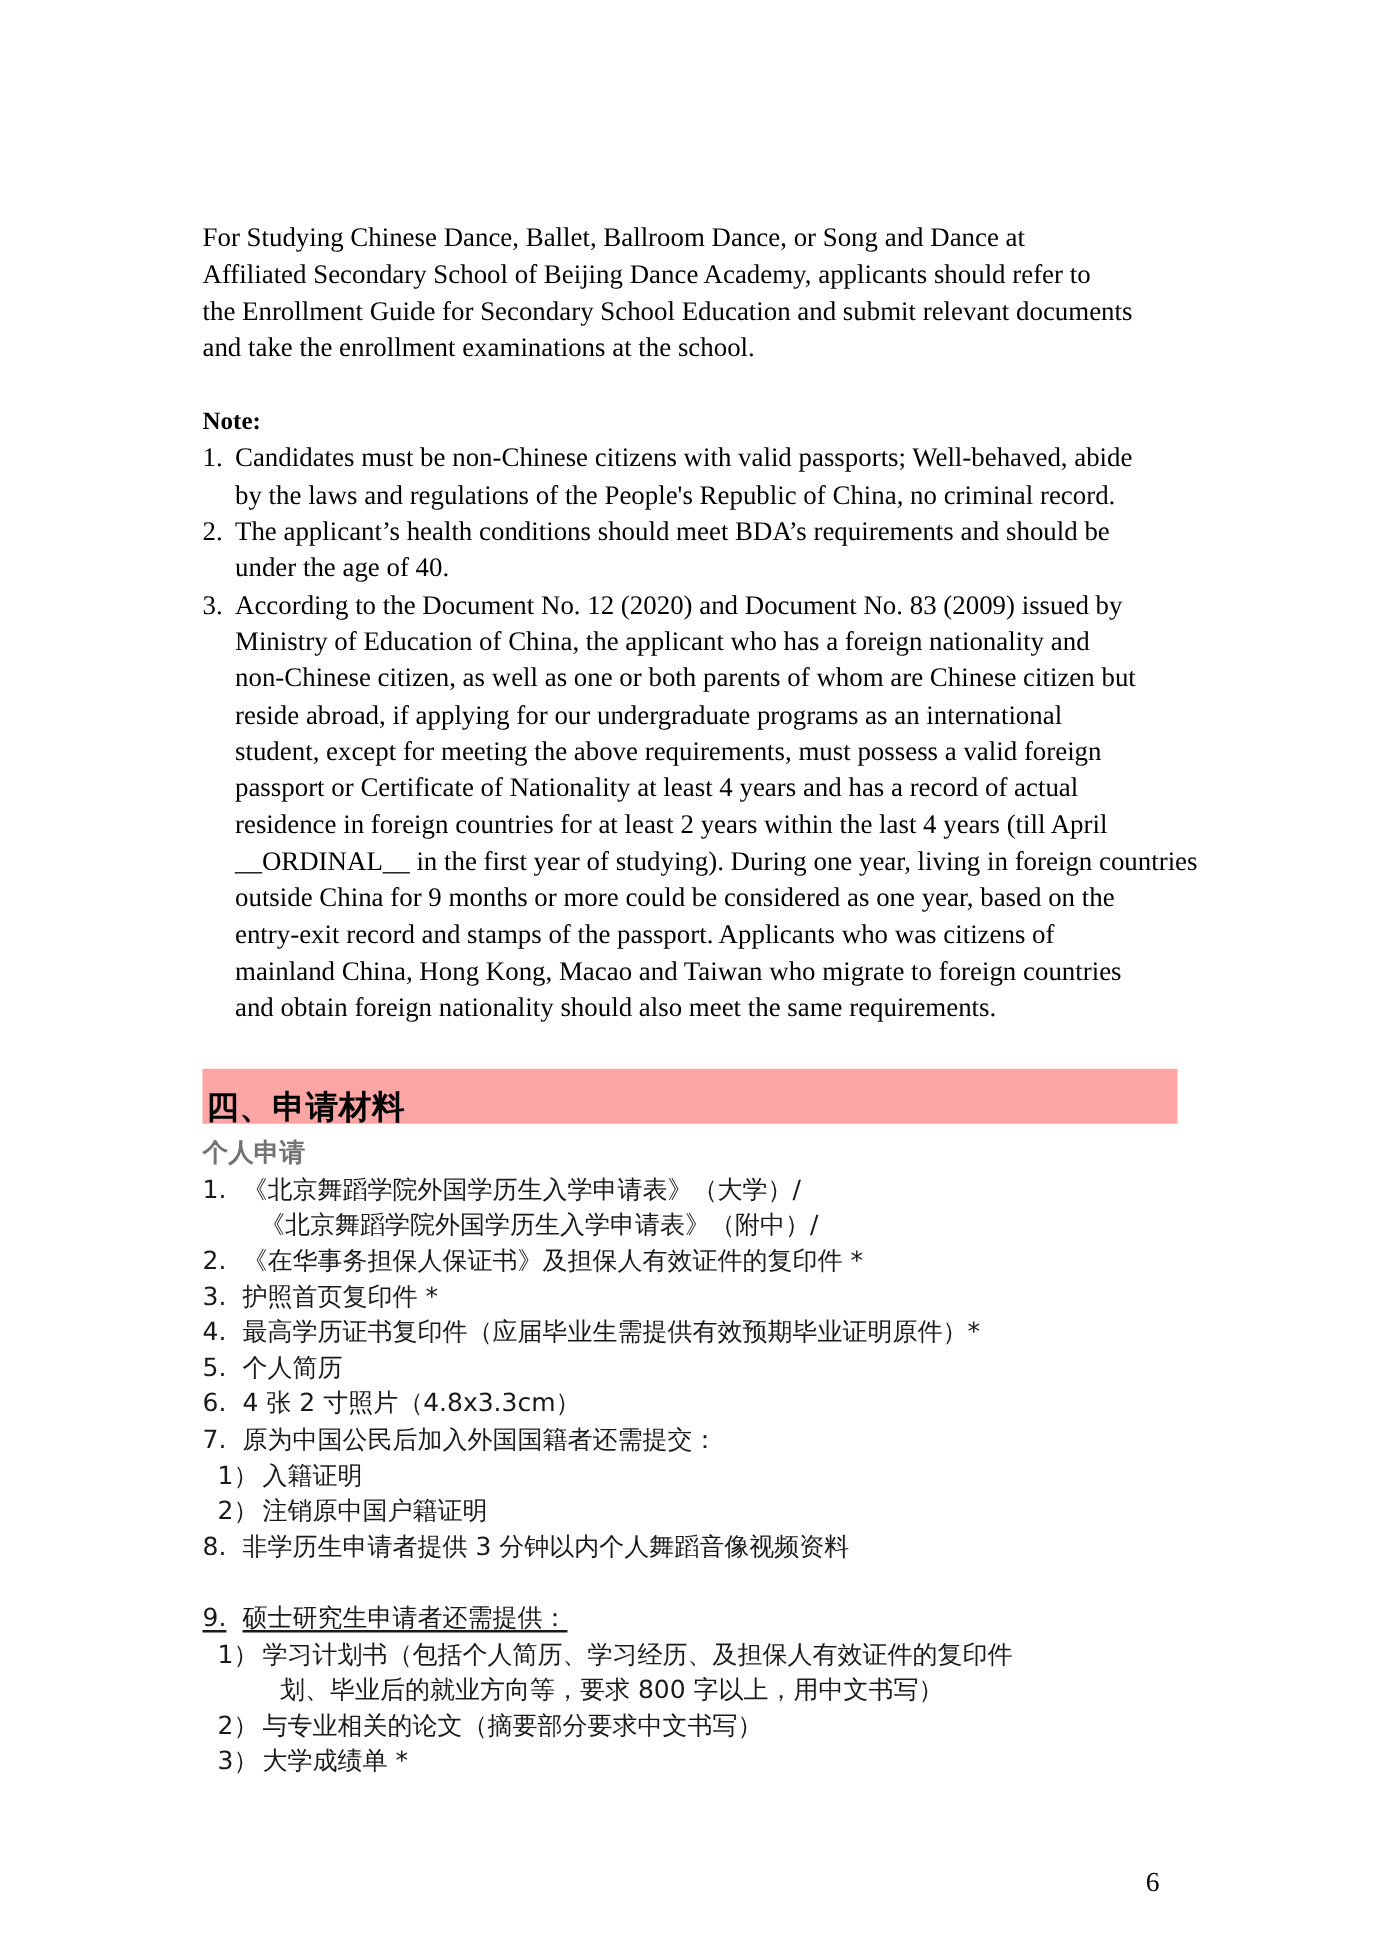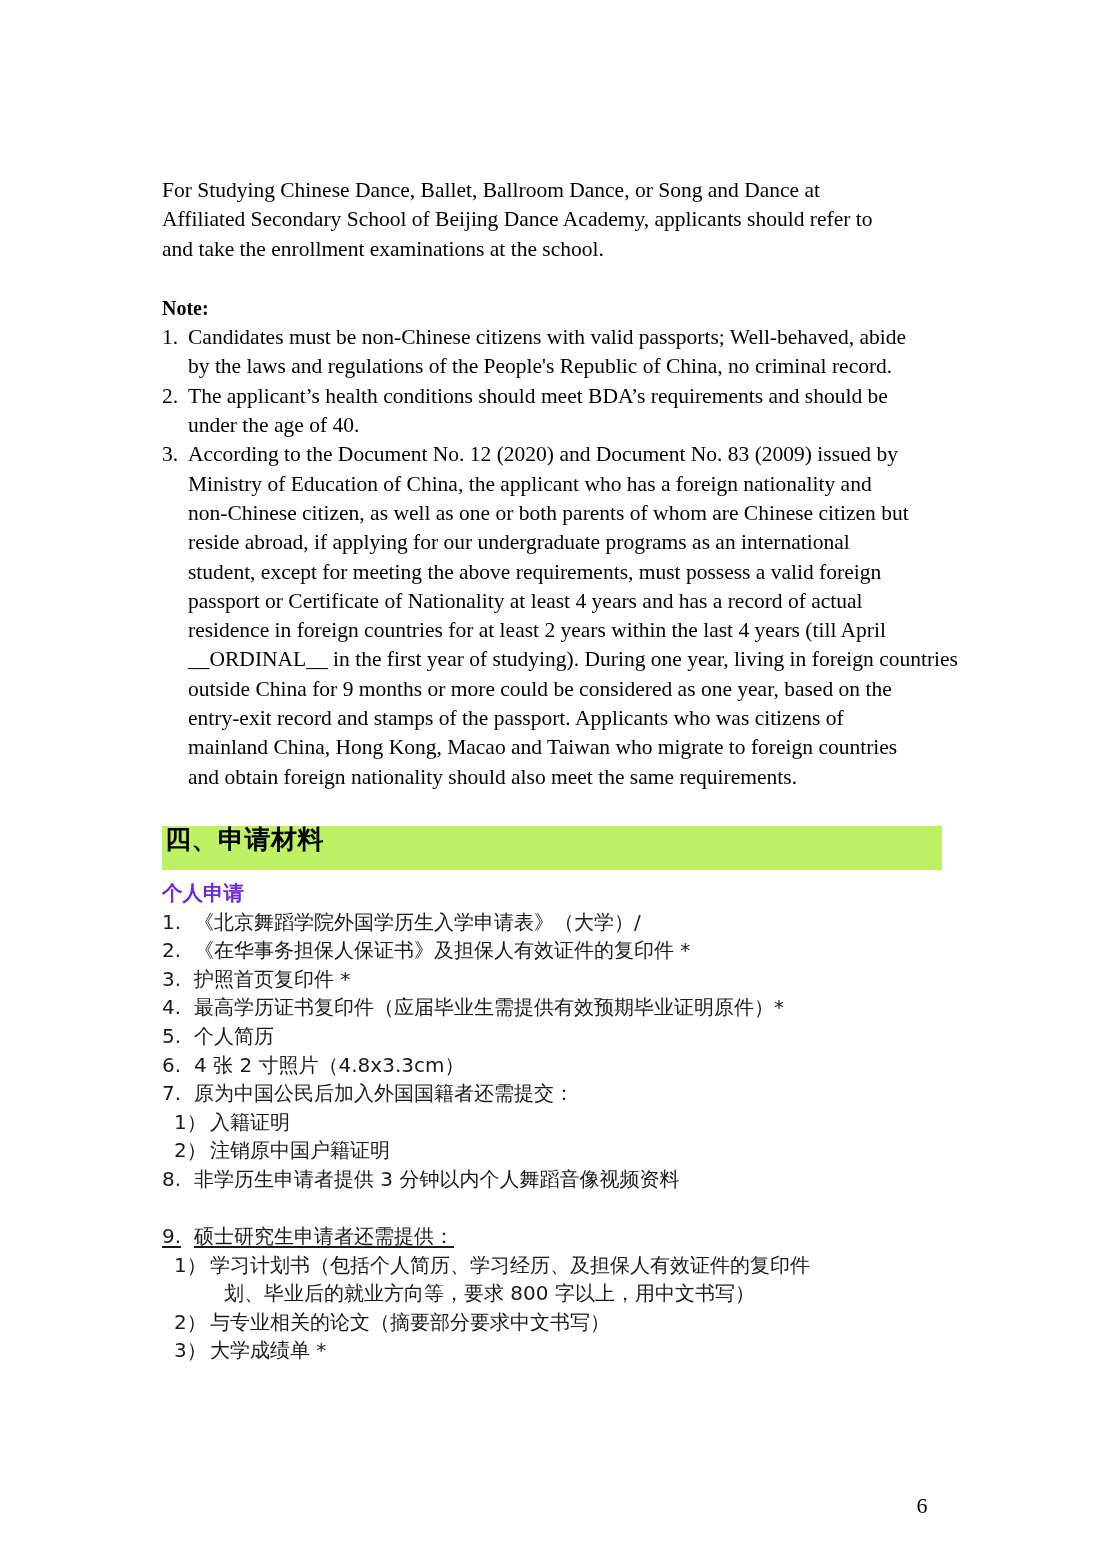--- a/index.html
+++ b/index.html
@@ -67,38 +67,38 @@
     width: 26px;
     text-align: left;
   }
   ol.note-list > li .ln { display: block; white-space: nowrap; }
 
   
   .section-band {
     margin-top: 34px;
     width: 780px;
     height: 44px;
-    background: #bef264;
+    background: #fca5a5;
     display: flex;
-    align-items: flex-start;
+    align-items: flex-end;
   }
   .section-band .title {
     font-family: "DejaVu Sans", "Liberation Sans", sans-serif;
     font-size: 26px;
     font-weight: bold;
     color: #000000;
     letter-spacing: 0.5px;
     padding-left: 3px;
     line-height: 1;
   }
   .cn-subhead {
     font-family: "DejaVu Sans", "Liberation Sans", sans-serif;
     font-size: 20.5px;
     font-weight: bold;
-    color: #6d28d9;
+    color: #737373;
     line-height: 28.6px;
     margin-top: 9px;
   }
   ol.cn-list {
     list-style: none;
     margin: 0;
     padding: 0;
   }
   ol.cn-list > li {
     position: relative;
@@ -157,39 +157,40 @@
 </style>
 </head>
 <body>
 
 <div class="page">
   <div class="content">
 
     <p class="en-para" id="intro-paragraph">
         <span class="ln">For Studying Chinese Dance, Ballet, Ballroom Dance, or Song and Dance at</span>
         <span class="ln">Affiliated Secondary School of Beijing Dance Academy, applicants should refer to</span>
+        <span class="ln">the Enrollment Guide for Secondary School Education and submit relevant documents</span>
         <span class="ln">and take the enrollment examinations at the school.</span>
       </p>
 
     <p class="note-head">Note:</p>
 
     <ol class="note-list" id="note-list">
         <li><span class="marker">1.</span><span class="body"><span class="ln">Candidates must be non-Chinese citizens with valid passports; Well-behaved, abide</span><span class="ln">by the laws and regulations of the People's Republic of China, no criminal record.</span></span></li>
         <li><span class="marker">2.</span><span class="body"><span class="ln">The applicant’s health conditions should meet BDA’s requirements and should be</span><span class="ln">under the age of 40.</span></span></li>
         <li><span class="marker">3.</span><span class="body"><span class="ln">According to the Document No. 12 (2020) and Document No. 83 (2009) issued by</span><span class="ln">Ministry of Education of China, the applicant who has a foreign nationality and</span><span class="ln">non-Chinese citizen, as well as one or both parents of whom are Chinese citizen but</span><span class="ln">reside abroad, if applying for our undergraduate programs as an international</span><span class="ln">student, except for meeting the above requirements, must possess a valid foreign</span><span class="ln">passport or Certificate of Nationality at least 4 years and has a record of actual</span><span class="ln">residence in foreign countries for at least 2 years within the last 4 years (till April</span><span class="ln">__ORDINAL__ in the first year of studying). During one year, living in foreign countries</span><span class="ln">outside China for 9 months or more could be considered as one year, based on the</span><span class="ln">entry-exit record and stamps of the passport. Applicants who was citizens of</span><span class="ln">mainland China, Hong Kong, Macao and Taiwan who migrate to foreign countries</span><span class="ln">and obtain foreign nationality should also meet the same requirements.</span></span></li>
       </ol>
 
     <div class="section-band">
       <span class="title">四、申请材料</span>
     </div>
 
     <div class="cn-subhead">个人申请</div>
 
     <ol class="cn-list" id="cn-list">
-        <li><span class="marker">1.</span><span class="body"><span class="ln">《北京舞蹈学院外国学历生入学申请表》（大学）/</span></span></li>
+        <li><span class="marker">1.</span><span class="body"><span class="ln">《北京舞蹈学院外国学历生入学申请表》（大学）/</span><span class="ln cont" style="padding-left: 14px;">《北京舞蹈学院外国学历生入学申请表》（附中）/</span></span></li>
         <li><span class="marker">2.</span><span class="body"><span class="ln">《在华事务担保人保证书》及担保人有效证件的复印件 *</span></span></li>
         <li><span class="marker">3.</span><span class="body"><span class="ln">护照首页复印件 *</span></span></li>
         <li><span class="marker">4.</span><span class="body"><span class="ln">最高学历证书复印件（应届毕业生需提供有效预期毕业证明原件）*</span></span></li>
         <li><span class="marker">5.</span><span class="body"><span class="ln">个人简历</span></span></li>
         <li><span class="marker">6.</span><span class="body"><span class="ln">4 张 2 寸照片（4.8x3.3cm）</span></span></li>
         <li><span class="marker">7.</span><span class="body"><span class="ln">原为中国公民后加入外国国籍者还需提交：</span></span></li>
         <ol class="cn-sublist">
           <li><span class="marker">1）</span><span class="body"><span class="ln">入籍证明</span></span></li>
           <li><span class="marker">2）</span><span class="body"><span class="ln">注销原中国户籍证明</span></span></li>
         </ol>

